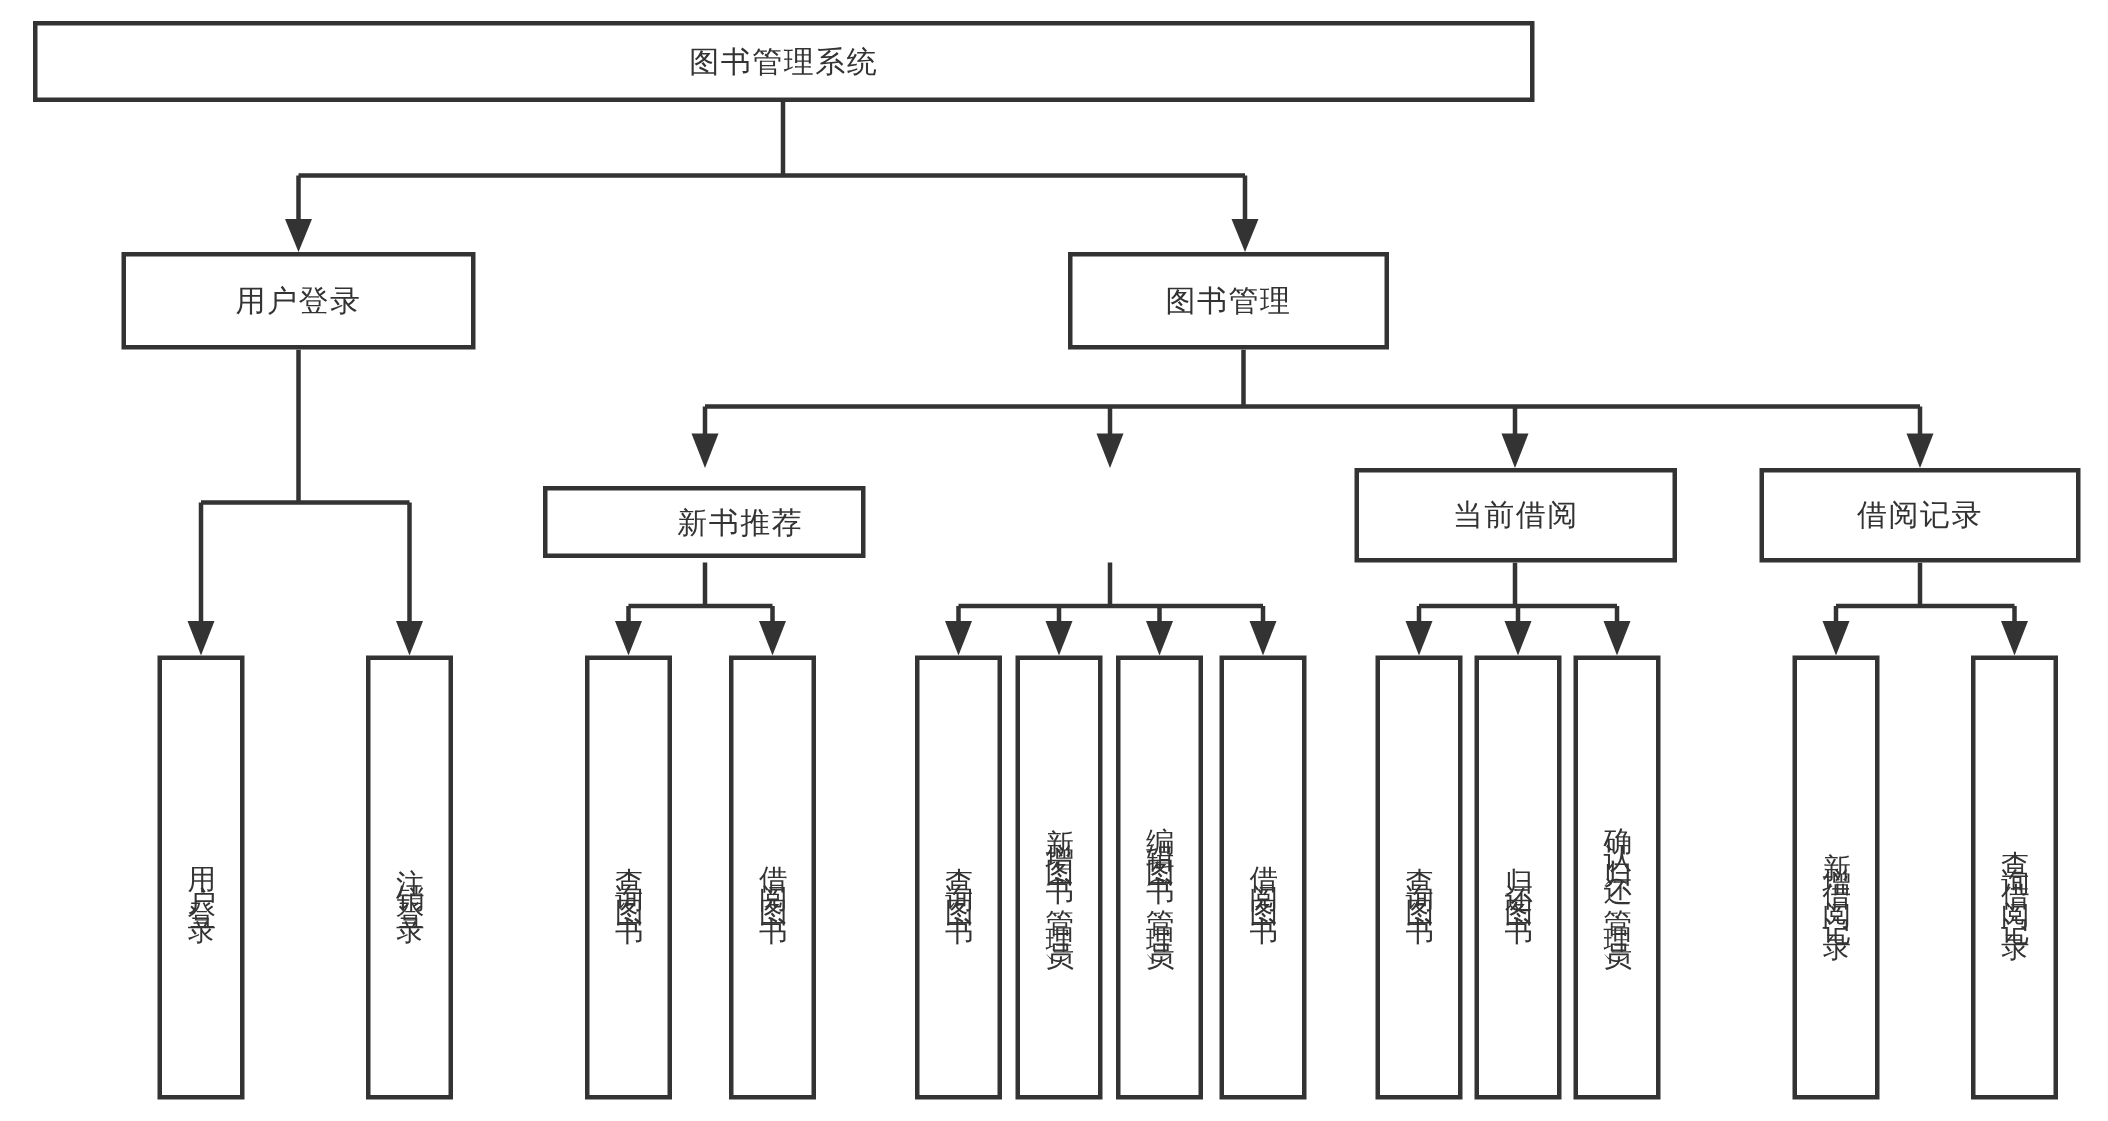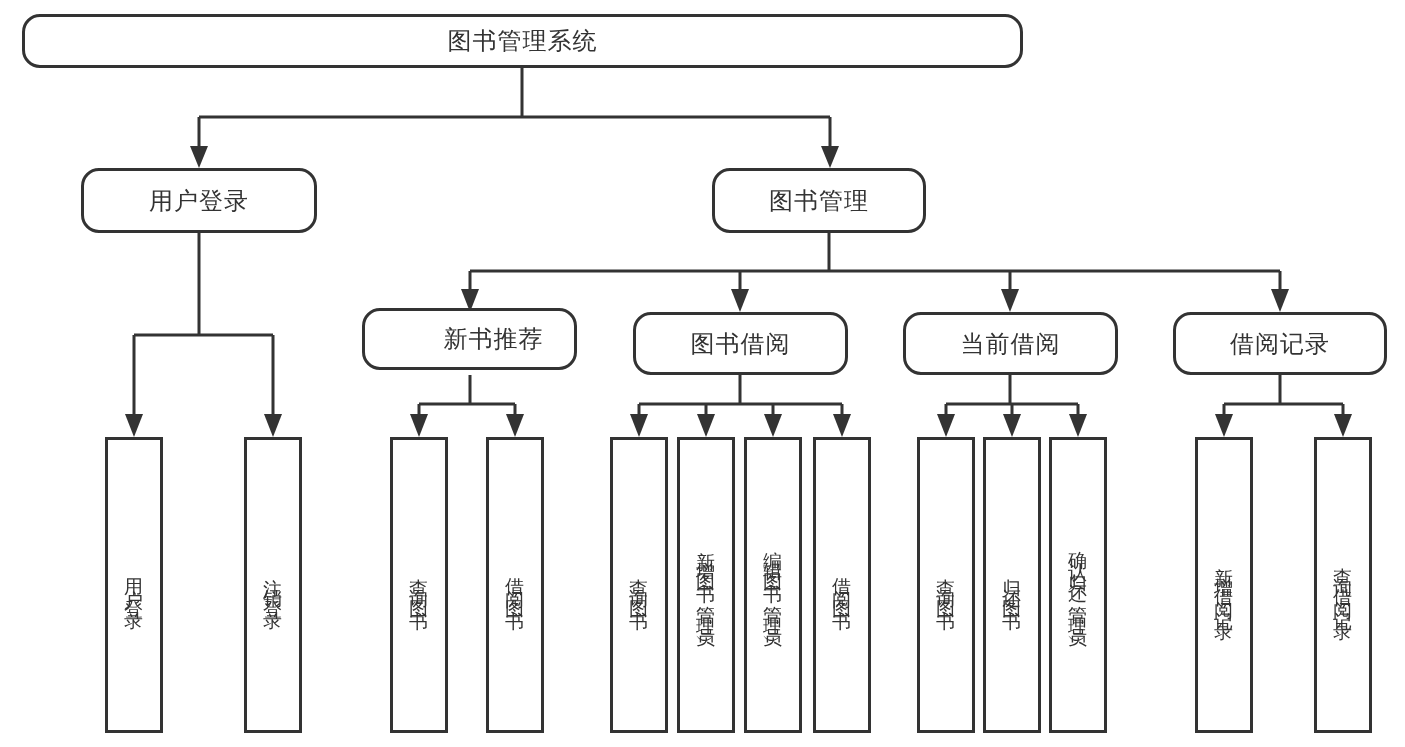--- a/index.html
+++ b/index.html
@@ -22,25 +22,25 @@
   svg.connectors polygon{fill:var(--line-color);stroke:none;}
 
   .node{
     position:absolute;
     box-sizing:border-box;
     border:3px solid var(--line-color);
     background:var(--bg-color);
     display:flex;align-items:center;justify-content:center;
     text-align:center;
   }
-  .h-node{font-size:24px;letter-spacing:1px;border-radius:18px;}
+  .h-node{font-size:20px;letter-spacing:1px;}
   .box-root{left:22px;top:14px;width:1001px;height:54px;}
   .box-l2-a{left:81px;top:168px;width:236px;height:65px;}
   .box-l2-b{left:712px;top:168px;width:214px;height:65px;}
-  .box-l3-a{left:362px;top:308px;width:215px;height:62px;padding-left:48px;}
+  .box-l3-a{left:362px;top:324px;width:215px;height:48px;padding-left:48px;}
   .box-l3-b{left:633px;top:312px;width:215px;height:63px;}
   .box-l3-c{left:903px;top:312px;width:215px;height:63px;}
   .box-l3-d{left:1173px;top:312px;width:214px;height:63px;}
 
   .v-node{
     top:437px;width:58px;height:296px;
     writing-mode:vertical-lr;
     text-orientation:mixed;
     font-size:19px;
     letter-spacing:11px;
@@ -103,21 +103,20 @@
     <polygon points="1215,414 1233,414 1224,437"></polygon>
     <polygon points="1334,414 1352,414 1343,437"></polygon>
   </svg>
 
   <div class="node h-node box-root">图书管理系统</div>
 
   <div class="node h-node box-l2-a">用户登录</div>
   <div class="node h-node box-l2-b">图书管理</div>
 
   <div class="node h-node box-l3-a">新书推荐</div>
-  <div class="node h-node box-l3-b">图书借阅</div>
   <div class="node h-node box-l3-c">当前借阅</div>
   <div class="node h-node box-l3-d">借阅记录</div>
 
   <div class="node v-node v1">用户登录</div>
   <div class="node v-node v2">注销登录</div>
 
   <div class="node v-node v3">查询图书</div>
   <div class="node v-node v4">借阅图书</div>
 
   <div class="node v-node v5">查询图书</div>

